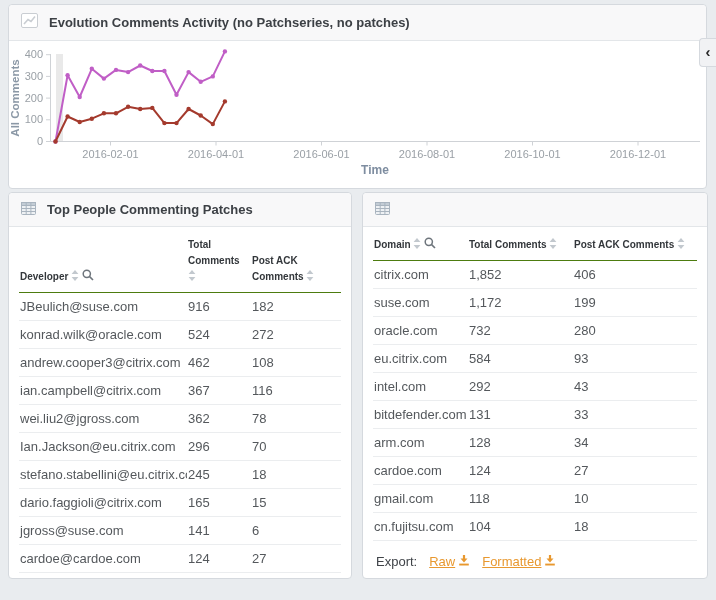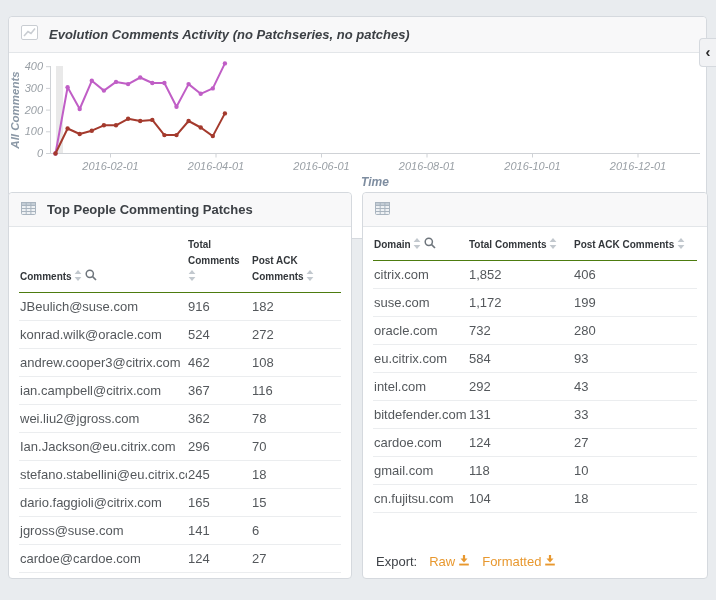--- a/index.html
+++ b/index.html
@@ -23,21 +23,21 @@
     padding: 0 12px;
     background: #f8f8f9;
     border-bottom: 1px solid #e3e6e9;
     border-radius: 4px 4px 0 0;
   }
   .panel-title {
     font-size: 13px;
     font-weight: 600;
     color: #3c4045;
   }
-  #chart-panel { left: 8px; top: 16px; width: 699px; height: 223px; font-style: italic; }
+  #chart-panel { left: 8px; top: 4px; width: 699px; height: 185px; }
   #chart-panel .panel-header { height: 36px; }
   #evo-chart { display: block; font-family: "Liberation Sans", sans-serif; }
 
   .collapse-tab {
     position: absolute;
     left: 699px; top: 38px;
     width: 17px; height: 29px;
     background: #f1f2f4;
     border: 1px solid #d5d9de;
     border-right: none;
@@ -82,20 +82,21 @@
 
   .icn { display: inline-block; vertical-align: -1px; }
   .export-row {
     position: absolute;
     left: 13px; bottom: 9px;
     font-size: 13px; color: #3f4348;
     display: flex; align-items: center; gap: 12px;
   }
   .export-link {
     color: #e8982f;
+    text-decoration: underline;
     display: inline-flex;
     align-items: center;
     gap: 3px;
     cursor: pointer;
   }
 </style>
 </head>
 <body>
 
 <div>
@@ -188,21 +189,21 @@
           <line x1="0.5" y1="6.5" x2="14.5" y2="6.5" stroke="#a9b4bf"></line>
           <line x1="0.5" y1="9.5" x2="14.5" y2="9.5" stroke="#a9b4bf"></line>
         </svg>
       </span>
       <span class="panel-title">Top People Commenting Patches</span>
     </header>
     <table>
       <thead>
         <tr>
           <th>
-            <span>Comments</span>
+            <span>Developer</span>
             <span class="icn">
               <svg width="8" height="11" viewBox="0 0 8 11">
                   <path d="M4 0 L7.4 4 H0.6 Z" fill="#c2c8ce"></path>
                   <path d="M4 11 L7.4 7 H0.6 Z" fill="#c2c8ce"></path>
                 </svg>
             </span>
             <span class="icn">
               <svg width="12" height="12" viewBox="0 0 12 12">
                   <circle cx="4.8" cy="4.8" r="3.6" fill="none" stroke="#6e757c" stroke-width="1.5"></circle>
                   <line x1="7.6" y1="7.6" x2="11" y2="11" stroke="#6e757c" stroke-width="1.6"></line>
@@ -358,20 +359,25 @@
           </tr>
           <tr>
             <td>intel.com</td>
             <td>292</td>
             <td>43</td>
           </tr>
           <tr>
             <td>bitdefender.com</td>
             <td>131</td>
             <td>33</td>
+          </tr>
+          <tr>
+            <td>arm.com</td>
+            <td>128</td>
+            <td>34</td>
           </tr>
           <tr>
             <td>cardoe.com</td>
             <td>124</td>
             <td>27</td>
           </tr>
           <tr>
             <td>gmail.com</td>
             <td>118</td>
             <td>10</td>

